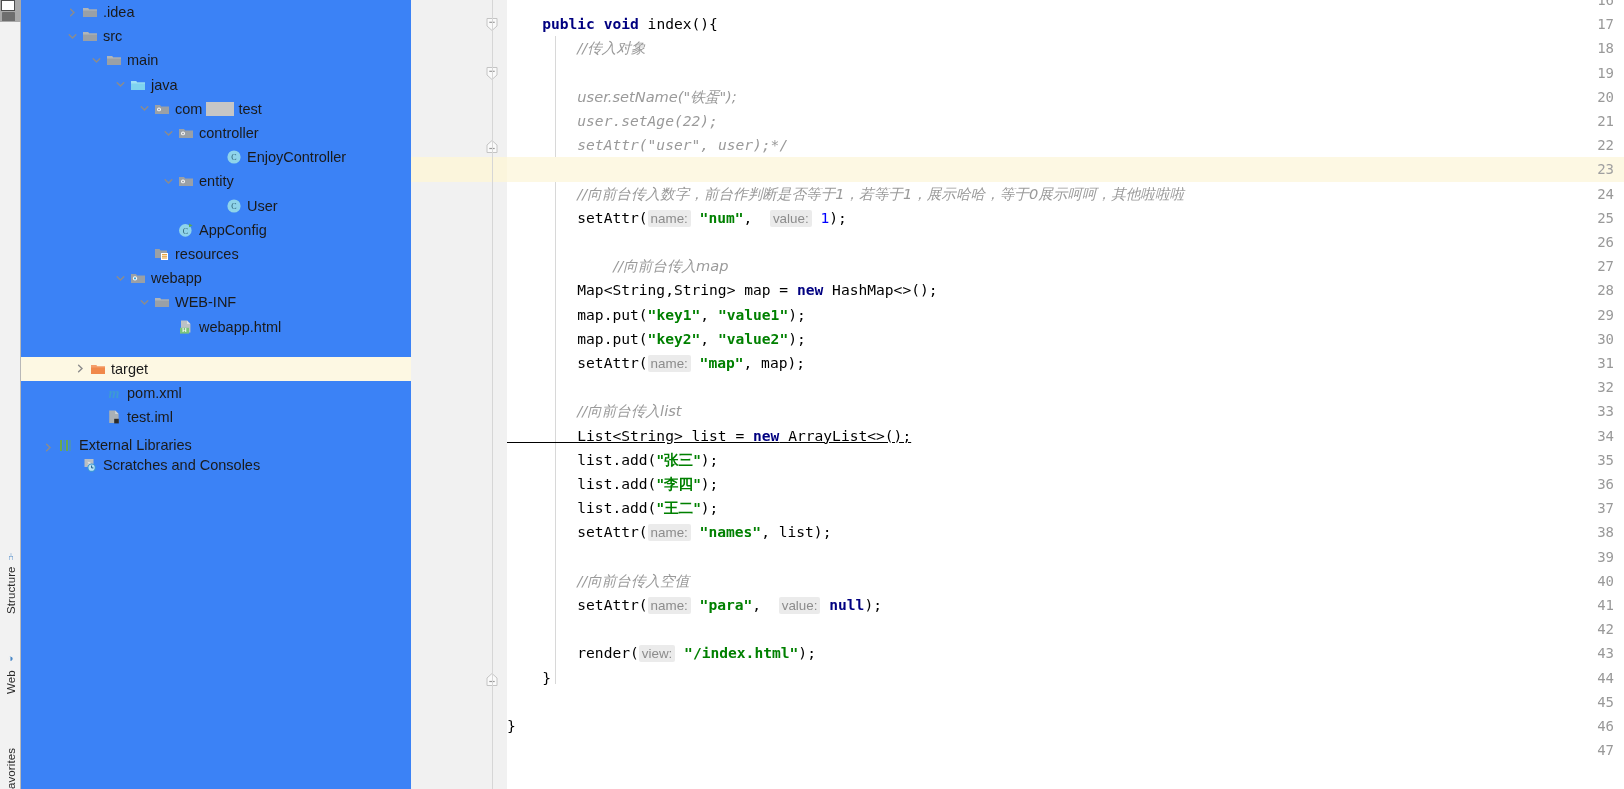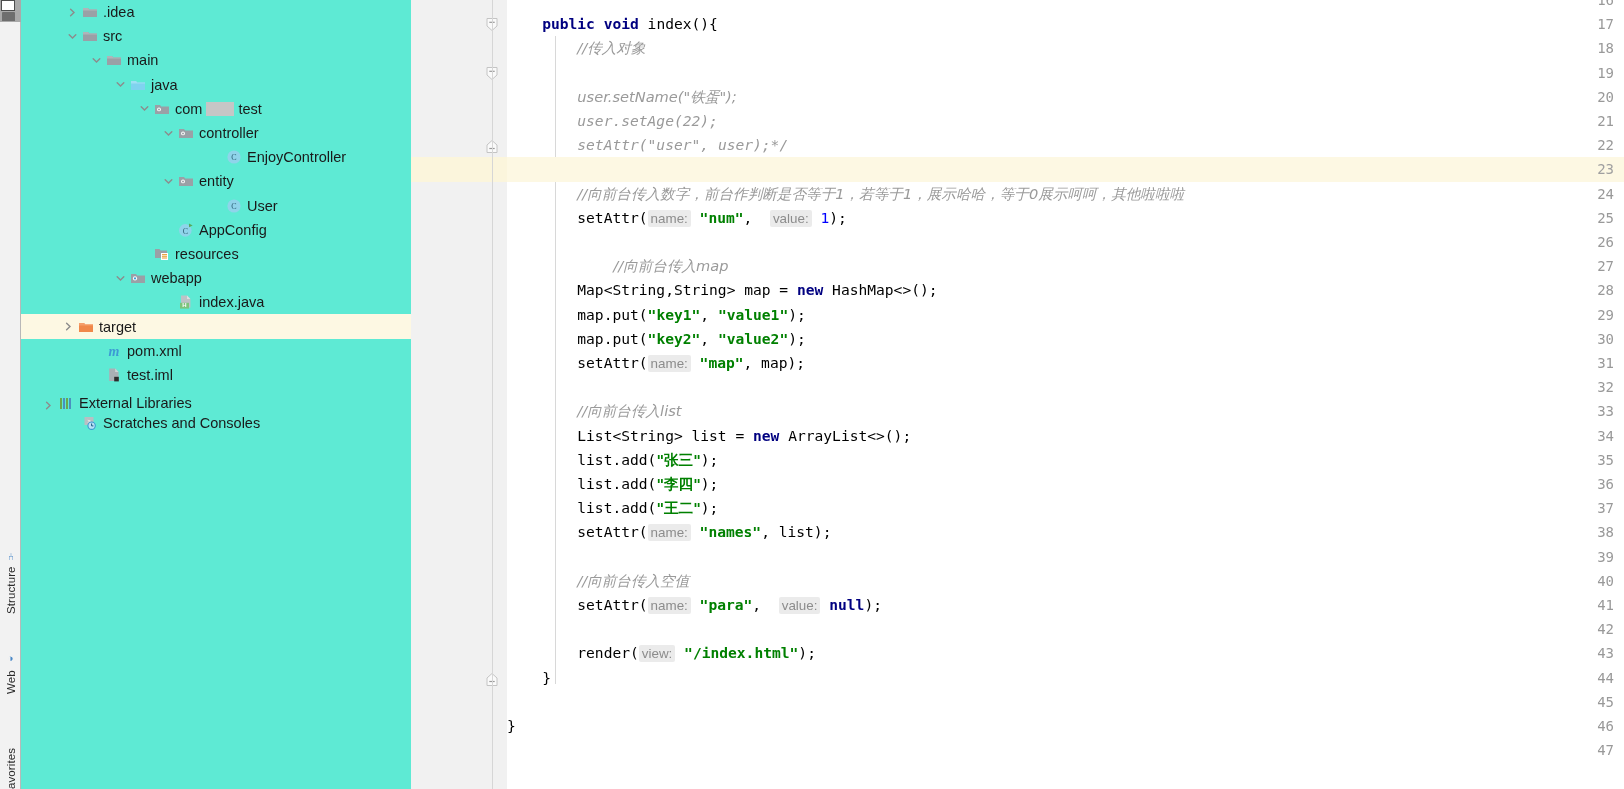--- a/index.html
+++ b/index.html
@@ -48,21 +48,21 @@
     letter-spacing: 0.1px;
   }
   .vlabel .vico { margin-top: 5px; font-size: 10px; color: #4a88c7; }
   #vl-structure { top: 522px; height: 92px; }
   #vl-web { top: 632px; height: 62px; }
   #vl-favorites { top: 712px; height: 77px; }
 
   
   .tree {
     width: 390px; height: 789px;
-    background: #5eead4;
+    background: #3b82f6;
     position: relative;
     flex: 0 0 390px;
     overflow: hidden;
     font-size: 14.5px;
     color: #1a1a1a;
   }
   .row {
     display: flex; align-items: center;
     height: 24.2px;
     white-space: nowrap;
@@ -334,33 +334,47 @@
         </span>
         <span class="tico">
           <svg width="16" height="16" viewBox="0 0 16 16">
             <path d="M1 4h5l1.2 1.5H15V13H1z" fill="#9aa0a6"></path>
             <circle cx="5" cy="8.4" r="2.1" fill="#ffffff"></circle>
             <circle cx="5" cy="8.4" r="1.1" fill="#3b9fd6"></circle>
           </svg>
         </span>
         <span class="tlabel">webapp</span>
       </div>
+      <div class="row" style="padding-left: 116px;">
+        <span class="arrow">
+          <svg width="11" height="11" viewBox="0 0 11 11">
+            <path d="M2.2 3.8L5.5 7.1 8.8 3.8" stroke="#8c8c8c" stroke-width="1.4" fill="none" stroke-linecap="round"></path>
+          </svg>
+        </span>
+        <span class="tico">
+          <svg width="16" height="16" viewBox="0 0 16 16">
+            <path d="M1 4h5l1.2 1.5H15V13H1z" fill="#9aa0a6"></path>
+            <path d="M1 4h5l1.2 1.5H15v1H1z" fill="#b0b5b9"></path>
+          </svg>
+        </span>
+        <span class="tlabel">WEB-INF</span>
+      </div>
       <div class="row" style="padding-left: 140px;">
         <span class="arrow"></span>
         <span class="tico">
           <svg width="16" height="16" viewBox="0 0 16 16">
             <path d="M3 1.5h6l3.4 3.4v8.6H3z" fill="#bcc2c6"></path>
             <path d="M9 1.5l3.4 3.4H9z" fill="#dde1e3"></path>
             <rect x="2" y="8.8" width="9" height="5.8" fill="#7cc47c"></rect>
             <text x="6.5" y="13.4" font-size="6" font-weight="bold" font-family="Liberation Sans, sans-serif" text-anchor="middle" fill="#ffffff">H</text>
           </svg>
         </span>
-        <span class="tlabel">index.java</span>
-      </div>
-      <div class="row sel" style="padding-left: 40px;">
+        <span class="tlabel">webapp.html</span>
+      </div>
+      <div class="row sel" style="padding-left: 52px; margin-top: 18px;">
         <span class="arrow">
           <svg width="11" height="11" viewBox="0 0 11 11">
             <path d="M3.6 2.2L7 5.5 3.6 8.8" stroke="#8c8c8c" stroke-width="1.4" fill="none" stroke-linecap="round"></path>
           </svg>
         </span>
         <span class="tico">
           <svg width="16" height="16" viewBox="0 0 16 16">
             <path d="M1 4h5l1.2 1.5H15V13H1z" fill="#f0884a"></path>
             <path d="M1 4h5l1.2 1.5H15v1H1z" fill="#f59e6a"></path>
           </svg>
@@ -438,21 +452,21 @@
         <div class="line" style="position: absolute; top: 181.6px; left: 0px; right: 0px;"><span class="plain">        </span><span class="cmt cn">//向前台传入数字，前台作判断是否等于1，若等于1，展示哈哈，等于0展示呵呵，其他啦啦啦</span></div>
         <div class="line" style="position: absolute; top: 205.8px; left: 0px; right: 0px;"><span class="plain">        setAttr(</span><span class="hint">name:</span><span class="plain"> </span><span class="str">"num"</span><span class="plain">,  </span><span class="hint">value:</span><span class="plain"> </span><span class="num">1</span><span class="plain">);</span></div>
         <div class="line" style="position: absolute; top: 230px; left: 0px; right: 0px;"></div>
         <div class="line" style="position: absolute; top: 254.2px; left: 0px; right: 0px; margin-left: 36px;"><span class="plain">        </span><span class="cmt cn">//向前台传入map</span></div>
         <div class="line" style="position: absolute; top: 278.4px; left: 0px; right: 0px;"><span class="plain">        Map&lt;String,String&gt; map = </span><span class="kw">new</span><span class="plain"> HashMap&lt;&gt;();</span></div>
         <div class="line" style="position: absolute; top: 302.6px; left: 0px; right: 0px;"><span class="plain">        map.put(</span><span class="str">"key1"</span><span class="plain">, </span><span class="str">"value1"</span><span class="plain">);</span></div>
         <div class="line" style="position: absolute; top: 326.8px; left: 0px; right: 0px;"><span class="plain">        map.put(</span><span class="str">"key2"</span><span class="plain">, </span><span class="str">"value2"</span><span class="plain">);</span></div>
         <div class="line" style="position: absolute; top: 351px; left: 0px; right: 0px;"><span class="plain">        setAttr(</span><span class="hint">name:</span><span class="plain"> </span><span class="str">"map"</span><span class="plain">, map);</span></div>
         <div class="line" style="position: absolute; top: 375.2px; left: 0px; right: 0px;"></div>
         <div class="line" style="position: absolute; top: 399.4px; left: 0px; right: 0px;"><span class="plain">        </span><span class="cmt cn">//向前台传入list</span></div>
-        <div class="line" style="position: absolute; top: 423.6px; left: 0px; right: 0px;"><span class="plain">        List&lt;String&gt; list = </span><span class="kw">new</span><span class="plain"> ArrayList&lt;&gt;();</span></div>
+        <div class="line" style="position: absolute; top: 423.6px; left: 0px; right: 0px; text-decoration: underline;"><span class="plain">        List&lt;String&gt; list = </span><span class="kw">new</span><span class="plain"> ArrayList&lt;&gt;();</span></div>
         <div class="line" style="position: absolute; top: 447.8px; left: 0px; right: 0px;"><span class="plain">        list.add(</span><span class="str cn">"张三"</span><span class="plain">);</span></div>
         <div class="line" style="position: absolute; top: 472px; left: 0px; right: 0px;"><span class="plain">        list.add(</span><span class="str cn">"李四"</span><span class="plain">);</span></div>
         <div class="line" style="position: absolute; top: 496.2px; left: 0px; right: 0px;"><span class="plain">        list.add(</span><span class="str cn">"王二"</span><span class="plain">);</span></div>
         <div class="line" style="position: absolute; top: 520.4px; left: 0px; right: 0px;"><span class="plain">        setAttr(</span><span class="hint">name:</span><span class="plain"> </span><span class="str">"names"</span><span class="plain">, list);</span></div>
         <div class="line" style="position: absolute; top: 544.6px; left: 0px; right: 0px;"></div>
         <div class="line" style="position: absolute; top: 568.8px; left: 0px; right: 0px;"><span class="plain">        </span><span class="cmt cn">//向前台传入空值</span></div>
         <div class="line" style="position: absolute; top: 593px; left: 0px; right: 0px;"><span class="plain">        setAttr(</span><span class="hint">name:</span><span class="plain"> </span><span class="str">"para"</span><span class="plain">,  </span><span class="hint">value:</span><span class="plain"> </span><span class="kw">null</span><span class="plain">);</span></div>
         <div class="line" style="position: absolute; top: 617.2px; left: 0px; right: 0px;"></div>
         <div class="line" style="position: absolute; top: 641.4px; left: 0px; right: 0px;"><span class="plain">        render(</span><span class="hint">view:</span><span class="plain"> </span><span class="str">"/index.html"</span><span class="plain">);</span></div>
         <div class="line" style="position: absolute; top: 665.6px; left: 0px; right: 0px;"><span class="plain">    }</span></div>

